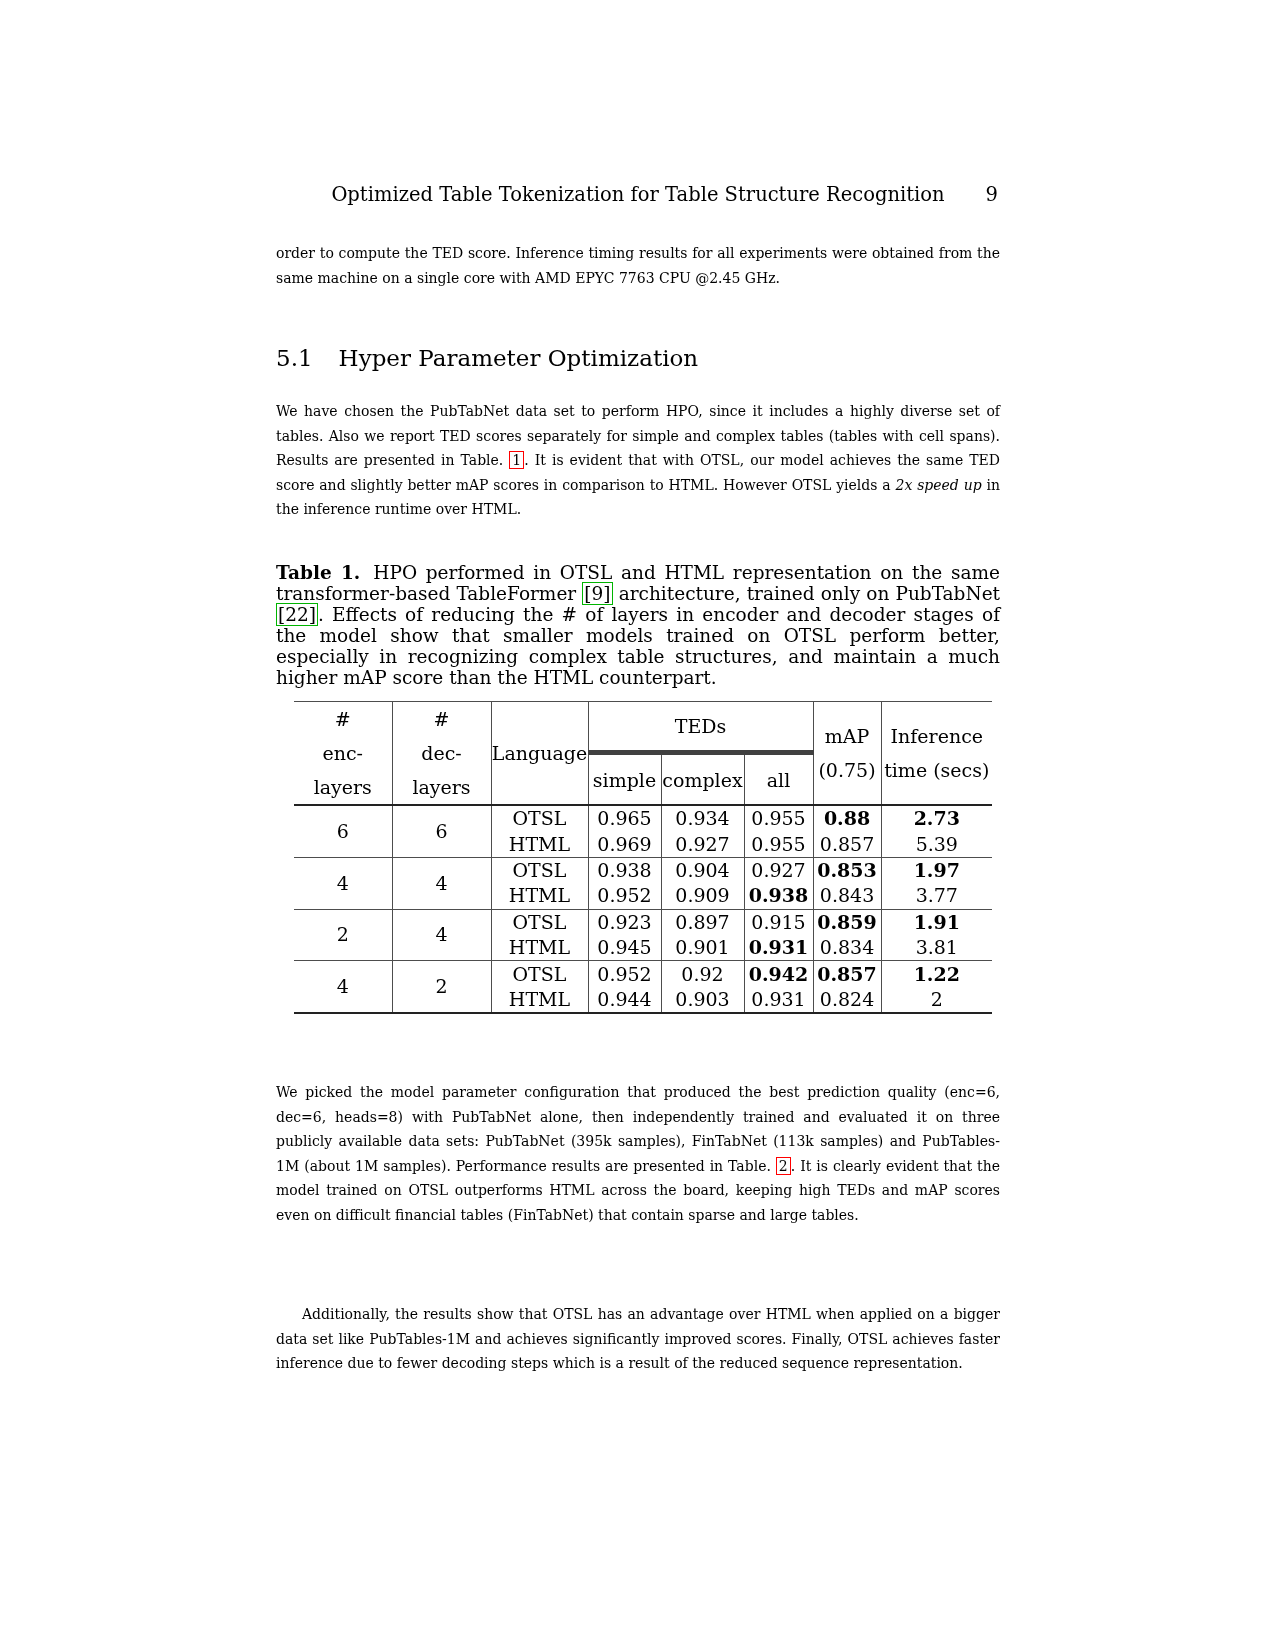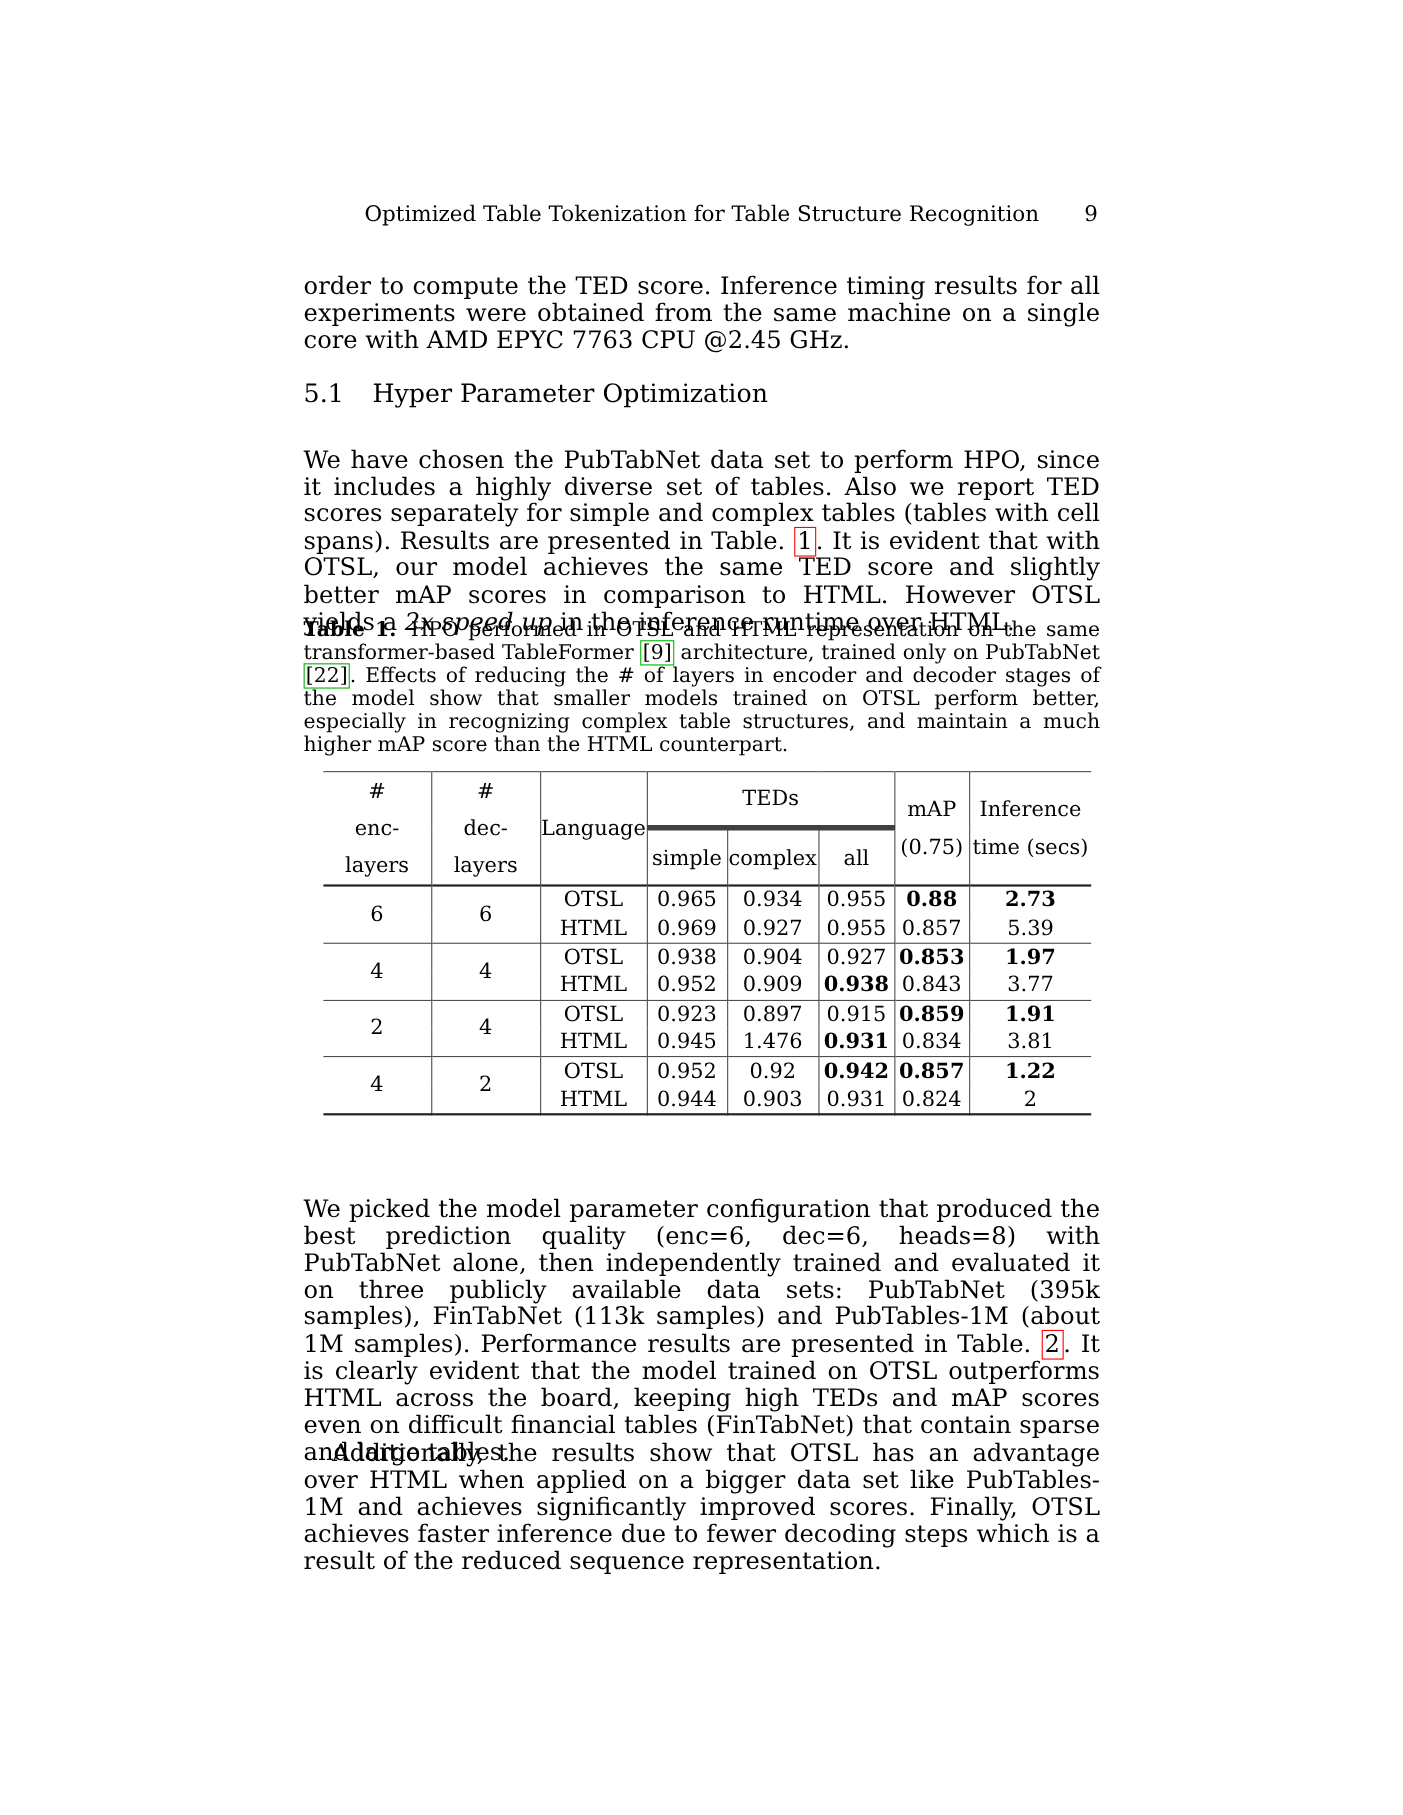--- a/index.html
+++ b/index.html
@@ -5,21 +5,21 @@
   html,body{margin:0;padding:0;background:#ffffff;}
   body{width:1275px;height:1650px;font-family:"DejaVu Serif", serif;color:#000;}
   .page{position:relative;width:1275px;height:1650px;overflow:hidden;background:#fff;}
 
   
   .running-head{position:absolute;top:183px;left:276px;width:724px;font-size:19.5px;}
   .rh-title{display:block;text-align:center;}
   .rh-num{position:absolute;right:2px;top:0;}
 
   
-  .para{position:absolute;left:276px;width:724px;font-size:22px;line-height:24.6px;text-align:justify;}
+  .para{position:absolute;left:276px;width:724px;font-size:14px;line-height:24.6px;text-align:justify;}
   .p-intro{top:227px;}
   .p51{top:385px;}
   .p52a{top:1066px;}
   .p52b{top:1288px;text-indent:26px;}
 
   
   .shead{position:absolute;left:276px;font-size:23px;font-weight:normal;white-space:nowrap;}
   .h51{top:345px;}
   .h52{top:1048px;}
   .sec-num{margin-right:26px;}
@@ -154,21 +154,21 @@
             <td>OTSL</td>
             <td>0.923</td>
             <td>0.897</td>
             <td>0.915</td>
             <td class="b">0.859</td>
             <td class="b  nr">1.91</td>
           </tr>
           <tr>
             <td class="gs">HTML</td>
             <td class="gs">0.945</td>
-            <td class="gs">1.476</td>
+            <td class="gs">0.901</td>
             <td class="b gs">0.931</td>
             <td class="gs">0.834</td>
             <td class="gs nr">3.81</td>
           </tr>
           <tr>
             <td rowspan="2">4</td>
             <td rowspan="2">2</td>
             <td>OTSL</td>
             <td>0.952</td>
             <td>0.92</td>

